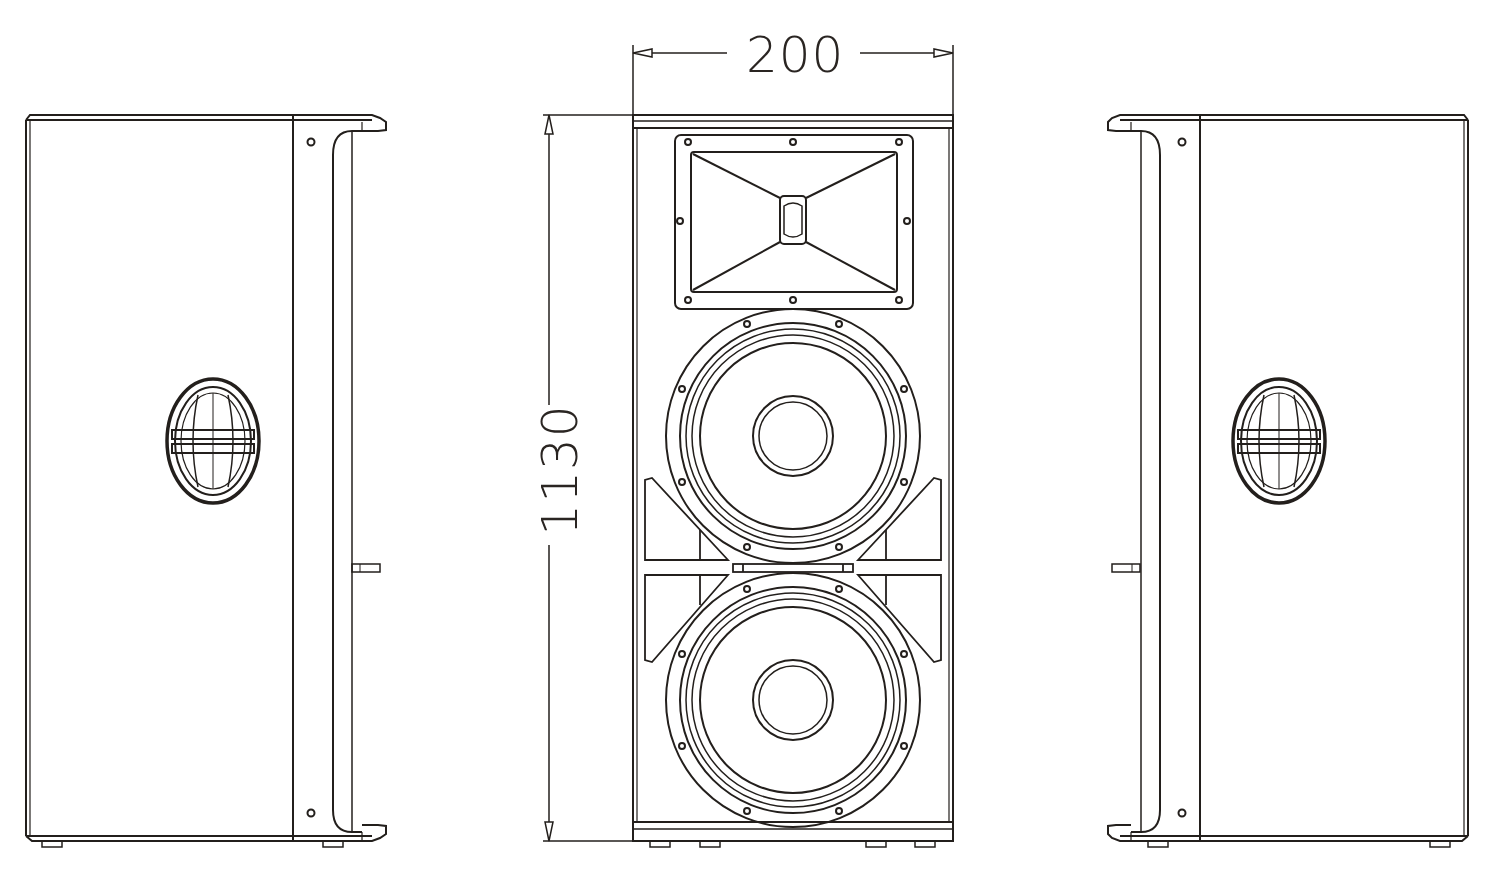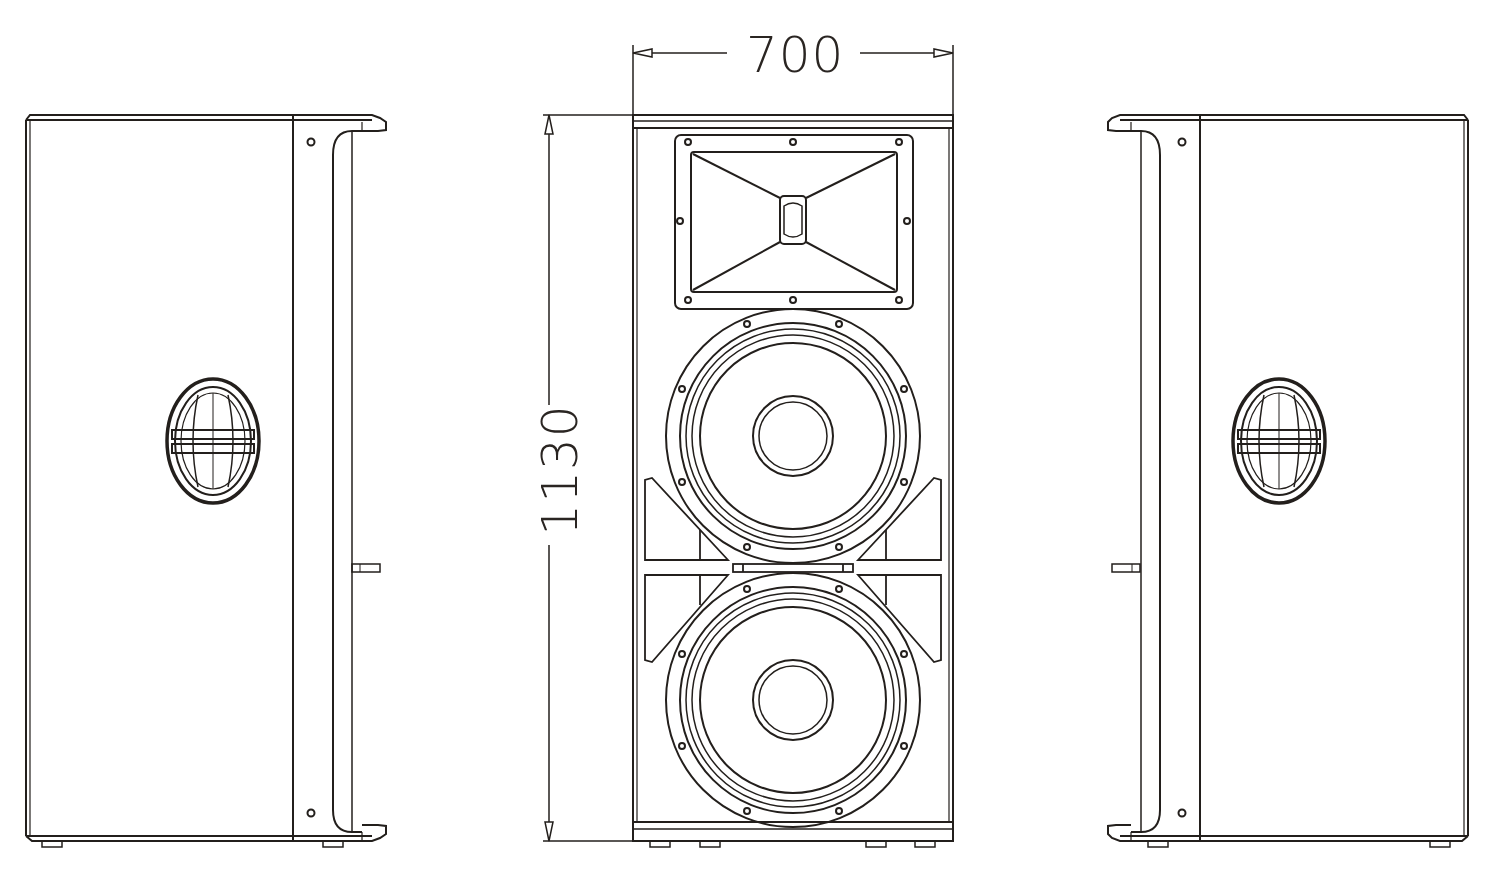--- a/index.html
+++ b/index.html
@@ -183,14 +183,14 @@
       <ellipse cx="1279" cy="441" rx="32" ry="48" stroke-width="1.2"></ellipse>
       <rect x="1238" y="430" width="82" height="9" stroke-width="2"></rect>
       <rect x="1238" y="444" width="82" height="9" stroke-width="2"></rect>
       <path d="M1264 395 Q1254 441 1264 487" stroke-width="1.5"></path>
       <path d="M1294 395 Q1304 441 1294 487" stroke-width="1.5"></path>
       <path d="M1279 393 L1279 489" stroke-width="1"></path>
     </g>
   </g>
 </svg>
 
-<div id="dim-width" class="dim-text">700</div>
+<div id="dim-width" class="dim-text">200</div>
 <div id="dim-height" class="dim-text">1130</div>
 
 </body></html>

